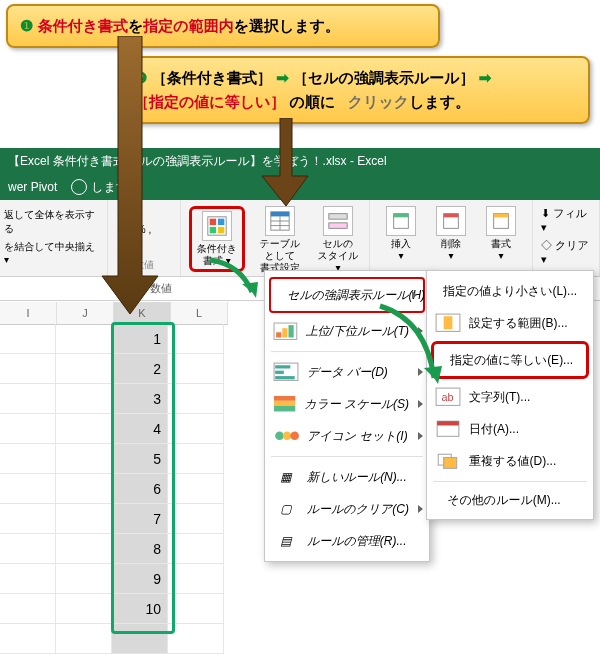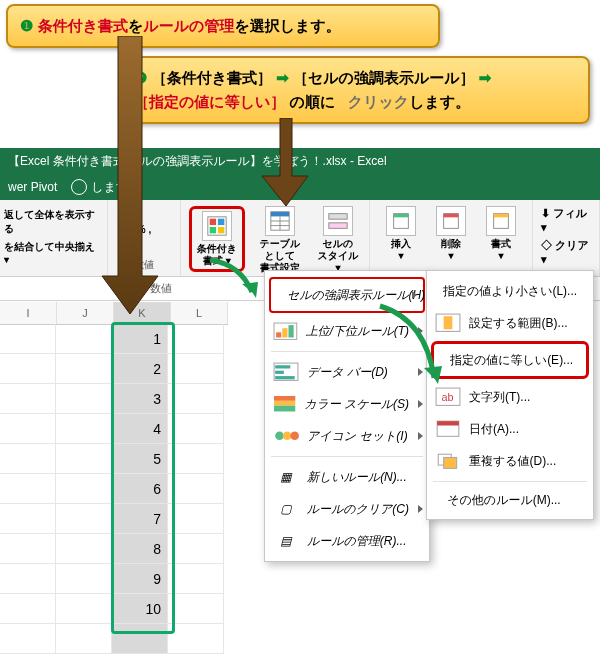--- a/index.html
+++ b/index.html
@@ -12,21 +12,21 @@
   .grey{color:#6e6e6e;}
   .arrow-r{color:#0b8f2e;font-weight:900;}
 
   
   .titlebar{position:absolute;left:0;right:0;top:148px;height:26px;background:#1b7346;color:#fff;display:flex;align-items:center;padding:0 8px;font-size:12px;}
   .ribbonbar{position:absolute;left:0;right:0;top:174px;height:26px;background:#1b7346;color:#fff;display:flex;align-items:center;padding:0 8px;gap:14px;font-size:12px;}
   .ribbonbar .tell{display:flex;align-items:center;gap:4px;}
   .bulb{width:14px;height:14px;border:1px solid #fff;border-radius:50%;}
 
   .ribbon{position:absolute;left:0;right:0;top:200px;height:76px;background:#f3f3f3;border-bottom:1px solid #d0d0d0;display:flex;align-items:flex-start;}
-  .ribbon-group{display:flex;flex-direction:column;align-items:center;padding:4px 8px;border-right:1px solid #e0e0e0;height:100%;box-sizing:border-box;font-weight:bold;}
+  .ribbon-group{display:flex;flex-direction:column;align-items:center;padding:4px 8px;border-right:1px solid #e0e0e0;height:100%;box-sizing:border-box;}
   .ribbon-group.small{font-size:10px;}
   .big-btn{display:flex;flex-direction:column;align-items:center;font-size:10px;width:46px;text-align:center;line-height:1.2;}
   .big-ico{width:28px;height:28px;background:#fff;border:1px solid #bbb;margin-bottom:2px;display:flex;align-items:center;justify-content:center;}
   .big-ico svg{width:22px;height:22px;}
   .small-btn{display:flex;align-items:center;gap:4px;font-size:11px;}
   .cond-highlight{border:3px solid #d50000;border-radius:6px;padding:2px;}
 
   .formula-area{position:absolute;left:0;right:0;top:276px;height:24px;border-bottom:1px solid #d0d0d0;display:flex;align-items:center;padding:0 70px;font-size:11px;color:#555;}
 
   
@@ -56,21 +56,21 @@
   .bigarrow{position:absolute;pointer-events:none;}
 
   svg{display:block;}
 </style>
 </head>
 <body>
 <div class="stage">
 
 <div class="callout" style="left:6px;top:4px;right:160px;">
   <span class="num">❶</span>
-  <span class="red">条件付き書式</span><span>を</span><span class="red">ルールの管理</span><span>を選択します。</span>
+  <span class="red">条件付き書式</span><span>を</span><span class="red">指定の範囲内</span><span>を選択します。</span>
 </div>
 
 <div class="callout" style="left:120px;top:56px;right:10px;">
   <div>
     <span class="num">❷</span>
     <span>［条件付き書式］</span>
     <span class="arrow-r">➡</span>
     <span>［セルの強調表示ルール］</span>
     <span class="arrow-r">➡</span>
   </div>

